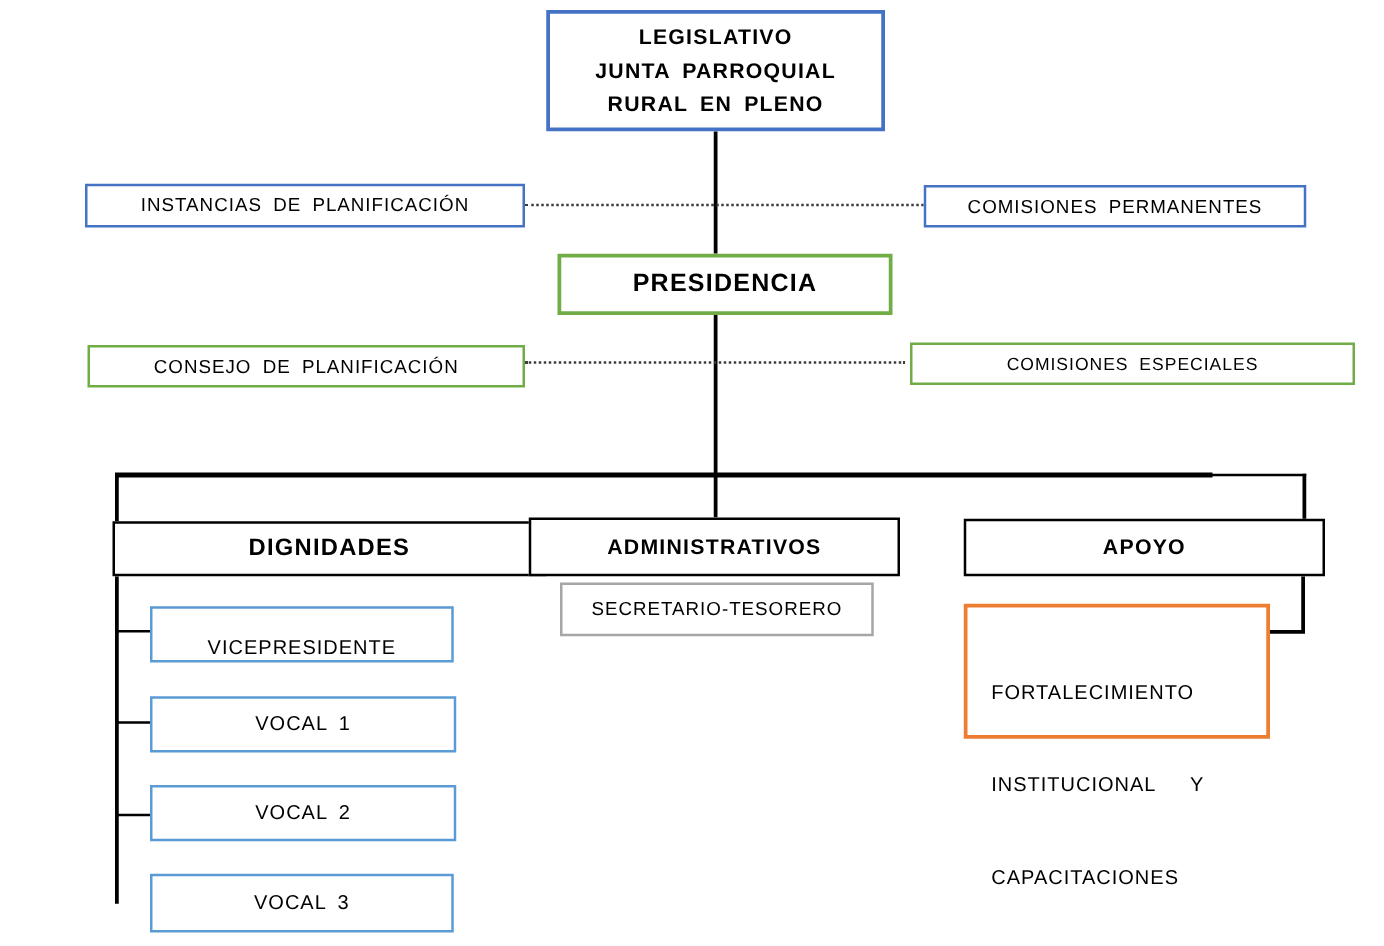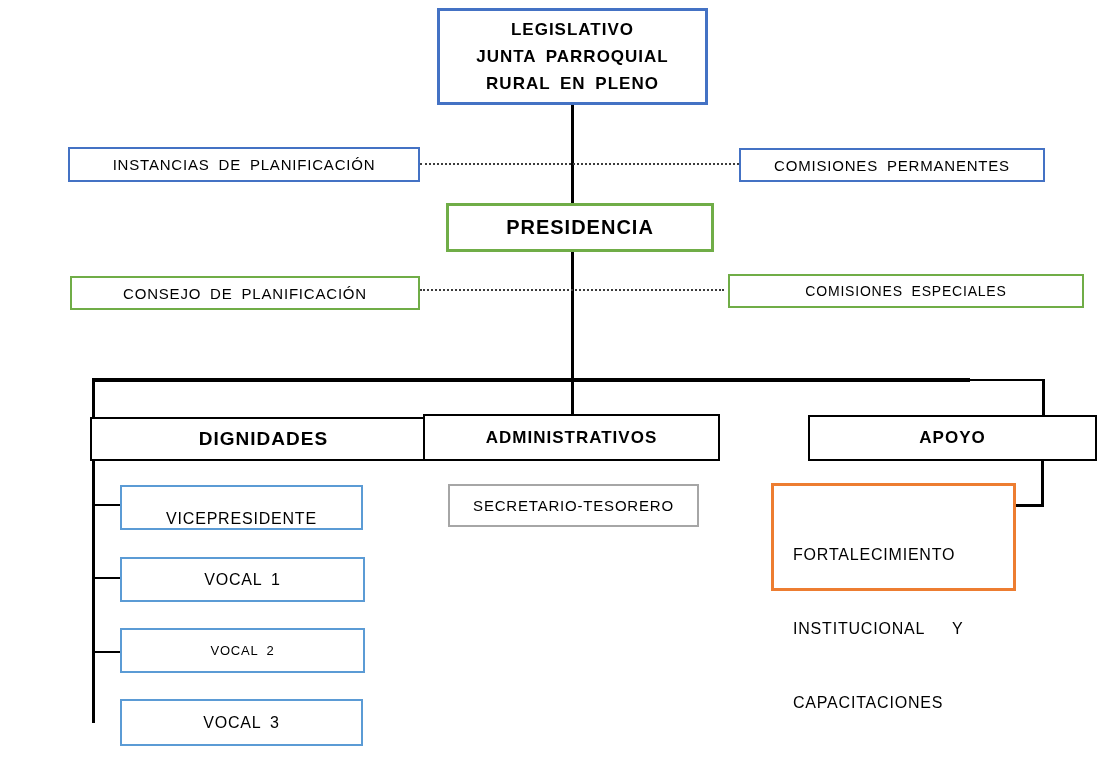--- a/index.html
+++ b/index.html
@@ -27,25 +27,25 @@
 
   
   #b-legislativo{left:437px;top:8px;width:271px;height:97px;border:3px solid var(--blue);font-size:17px;line-height:27px;}
   #b-instancias{left:68px;top:147px;width:352px;height:35px;border:2px solid var(--blue);font-size:15px;}
   #b-compermanentes{left:739px;top:148px;width:306px;height:34px;border:2px solid var(--blue);font-size:15px;}
   #b-presidencia{left:446px;top:203px;width:268px;height:49px;border:3px solid var(--green);font-size:20px;text-align:center;}
   #b-consejo{left:70px;top:276px;width:350px;height:34px;border:2px solid var(--green);font-size:15px;}
   #b-comespeciales{left:728px;top:274px;width:356px;height:34px;border:2px solid var(--green);font-size:14px;}
   #b-dignidades{left:72px;top:417px;width:347px;height:44px;border:2.5px solid #000;font-size:19px;margin-left:18px;}
   #b-administrativos{left:423px;top:414px;width:297px;height:47px;border:2.5px solid #000;font-size:17px;}
-  #b-apoyo{left:808px;top:415px;width:289px;height:46px;border:2.5px solid #000;font-size:17px;}
-  #b-secretario{left:448px;top:484px;width:251px;height:43px;border:2px solid var(--gray);font-size:15px;}
+  #b-apoyo{left:771px;top:415px;width:289px;height:46px;border:2.5px solid #000;font-size:17px;}
+  #b-secretario{left:448px;top:466px;width:251px;height:43px;border:2px solid var(--gray);font-size:15px;}
   #b-vicepresidente{left:120px;top:485px;width:243px;height:45px;border:2.5px solid var(--lightblue);font-size:16px;align-items:flex-end;}
   #b-vocal1{left:120px;top:557px;width:245px;height:45px;border:2.5px solid var(--lightblue);font-size:16px;}
-  #b-vocal2{left:120px;top:628px;width:245px;height:45px;border:2.5px solid var(--lightblue);font-size:13px;}
+  #b-vocal2{left:120px;top:628px;width:245px;height:45px;border:2.5px solid var(--lightblue);font-size:16px;}
   #b-vocal3{left:120px;top:699px;width:243px;height:47px;border:2.5px solid var(--lightblue);font-size:16px;}
   #b-fortalecimiento{
     left:771px;top:483px;width:245px;height:108px;border:3px solid var(--orange);
     font-size:16px;line-height:29px;
     display:block;text-align:left;padding:9px 0 0 19px;
   }
   #b-fortalecimiento .fline{white-space:pre;margin-top:45px;}
 
   
   #l-top-v{left:571px;top:105px;width:3px;height:98px;}

